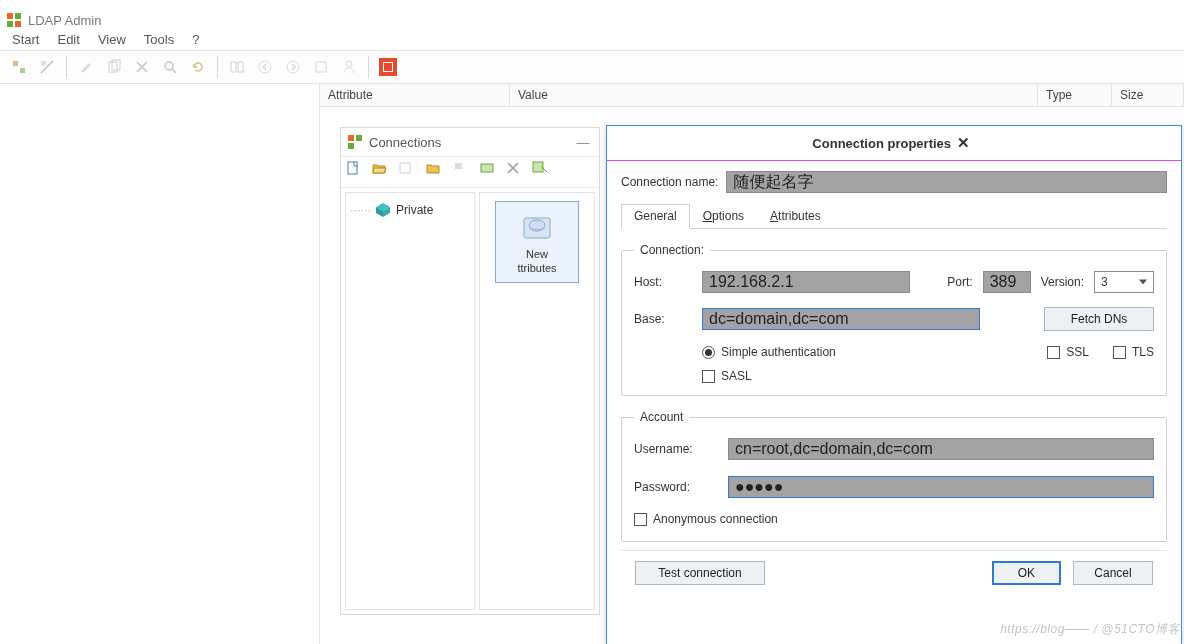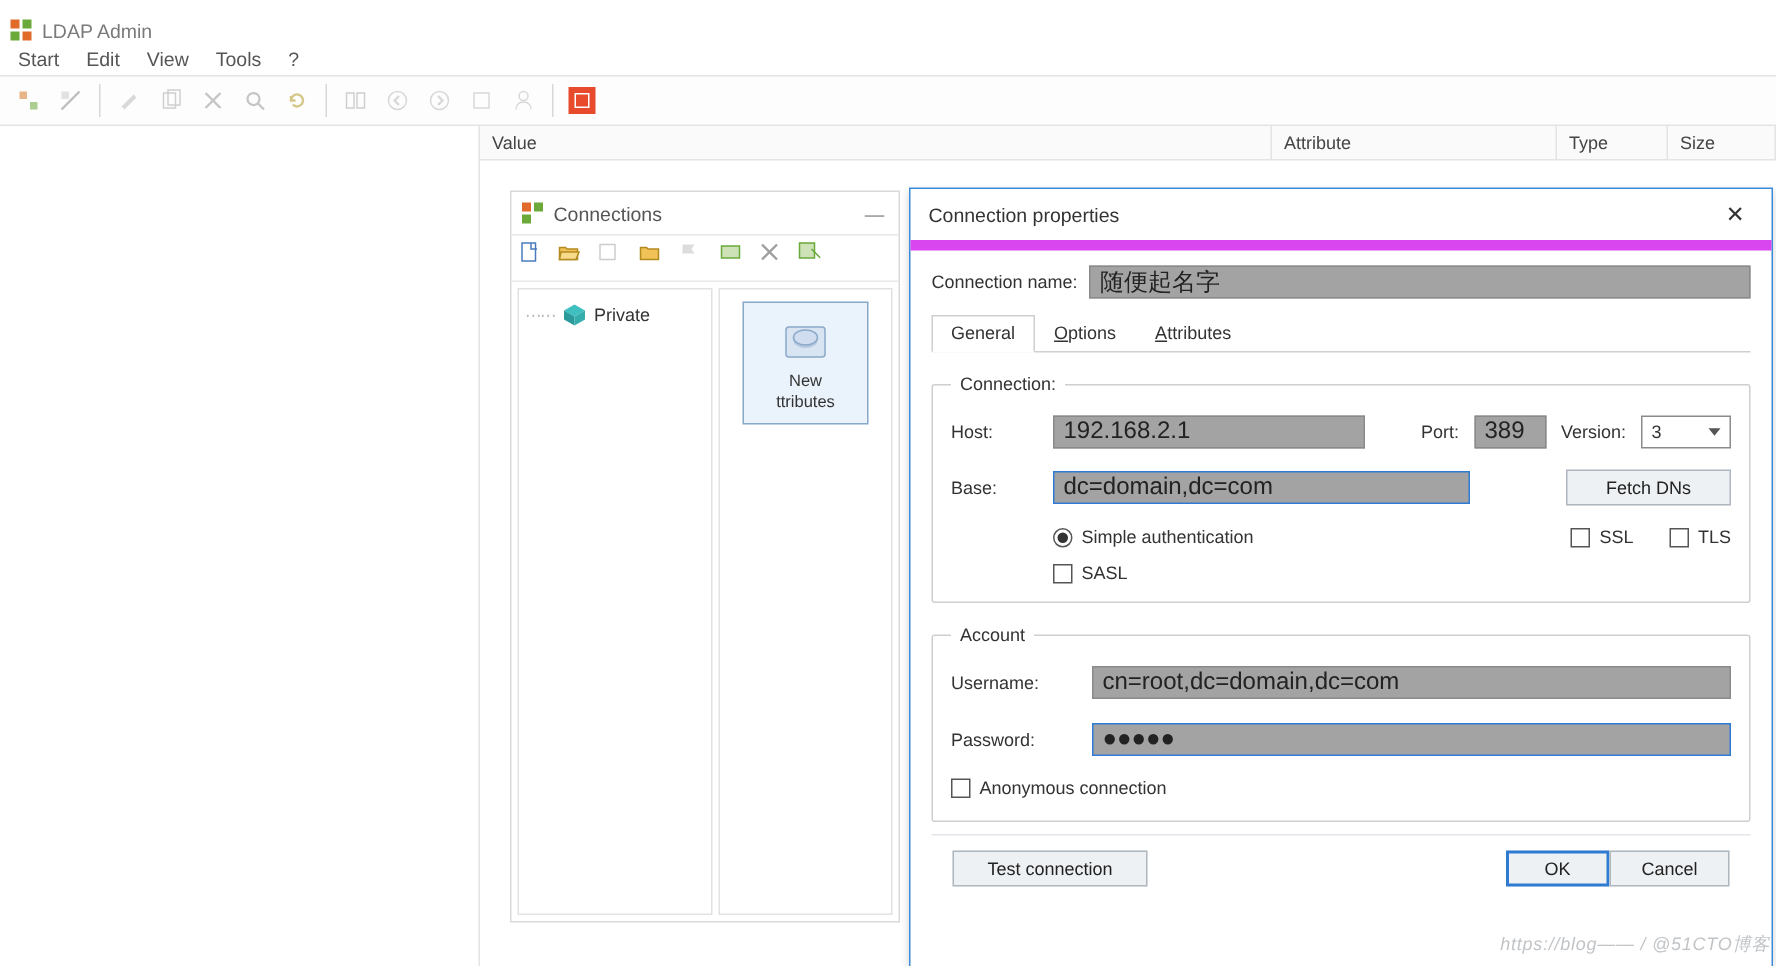--- a/index.html
+++ b/index.html
@@ -183,30 +183,30 @@
       left: 606px;
       top: 125px;
       width: 576px;
       height: 520px;
       background: #fff;
       border: 1px solid #3b8bd6;
       box-shadow: 0 2px 6px rgba(0,0,0,.18);
       display: flex; flex-direction: column;
     }
     .modal-title {
-      display:flex; align-items:center; justify-content:space-between;
+      display:flex; align-items:center; justify-content:center;
       height: 34px; padding: 0 12px;
-      font-size: 13px; color: #333;
+      font-size: 13px; color: #333; font-weight: bold;
     }
     .modal-title .close {
       font-size: 15px; color: #333; padding: 0 6px;
     }
     .modal-body {
       flex: 1; padding: 6px 14px 4px;
-      border-top: 7px solid #d946ef;
+      border-top: 1px solid #d946ef;
       font-size: 12px;
     }
     .row { display:flex; align-items:center; gap:8px; margin: 4px 0 10px; }
     .row label { color:#333; }
     .text-input {
       height: 22px;
       border: 1px solid #8a8a8a;
       padding: 2px 6px;
       font-size: 16px;
       color:#222;
@@ -280,21 +280,21 @@
       column-gap: 24px; row-gap:10px;
       margin-top:4px;
     }
     .acct-grid {
       display:grid;
       grid-template-columns: 84px 1fr;
       row-gap: 16px; column-gap: 10px;
       align-items:center;
     }
     .modal-footer {
-      display:flex; align-items:center; gap:0;
+      display:flex; align-items:center; gap:12px;
       padding: 10px 14px 0;
       border-top: 1px solid #e2e6ea;
     }
     .modal-footer .spacer { flex:1; }
 
     .watermark {
       position:absolute; right:4px; bottom:6px;
       color:#c2c5c8; font-size:12px; font-style:italic;
       letter-spacing:0.5px;
     }
@@ -396,22 +396,22 @@
   <span class="sep"></span>
   <span class="tb-btn" style="opacity:1">
       <span class="stop-icon"></span>
     </span>
 </div>
 
 <div class="content-area">
   <div class="left-pane"></div>
   <div class="right-pane">
     <div class="list-header">
+      <div class="col col-attr">Attribute</div>
       <div class="col col-val">Value</div>
-      <div class="col col-attr">Attribute</div>
       <div class="col col-type">Type</div>
       <div class="col col-size">Size</div>
     </div>
   </div>
 </div>
 
 <div class="connections-window">
   <div class="conn-titlebar">
     <span class="app-icon">
       <svg viewBox="0 0 16 16" width="16" height="16">

